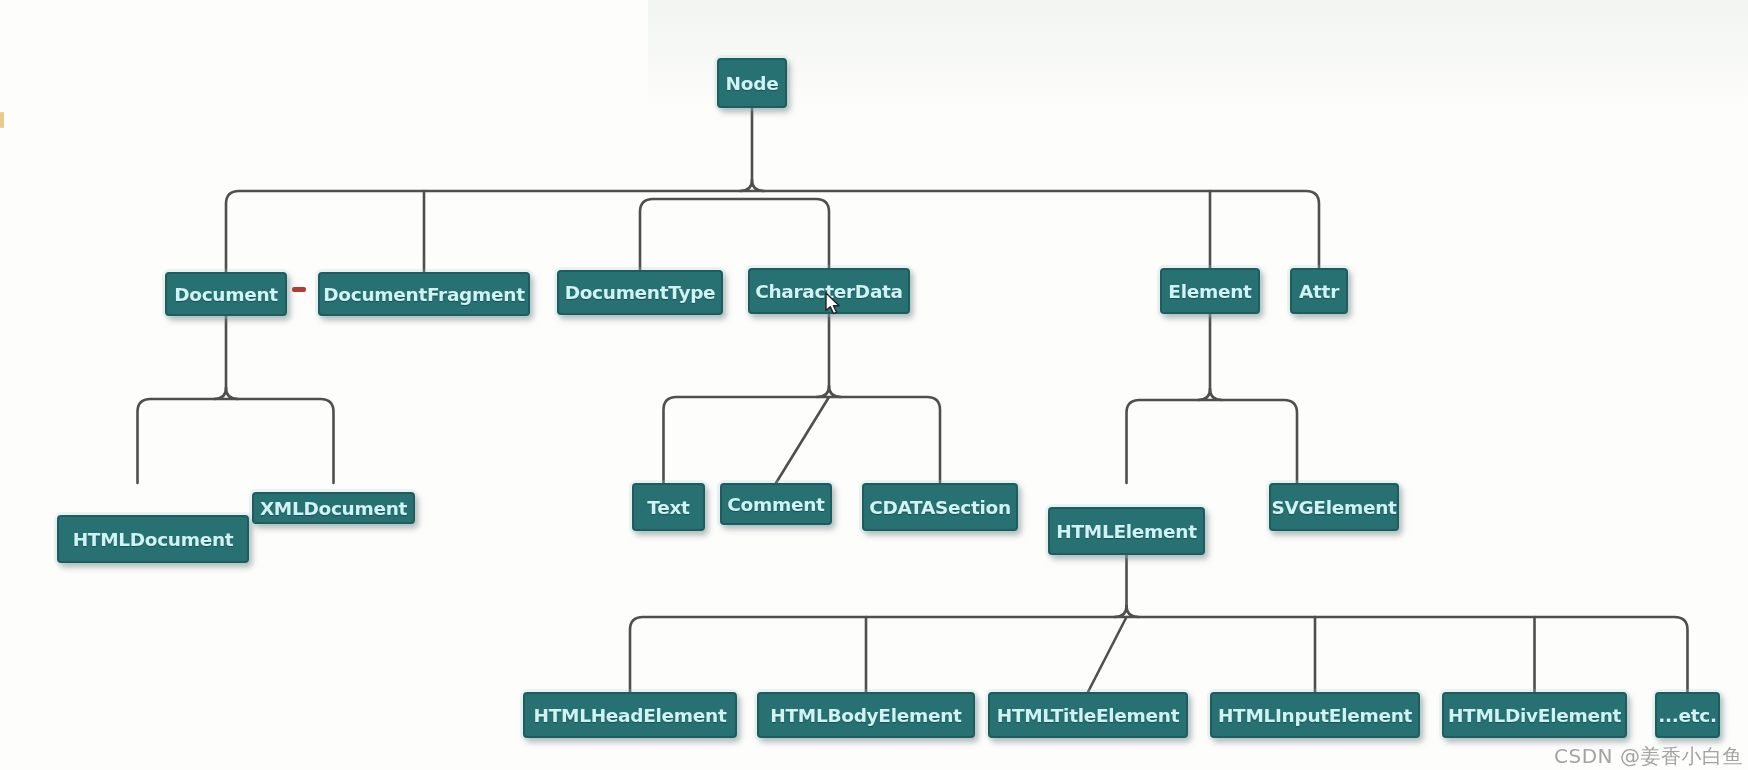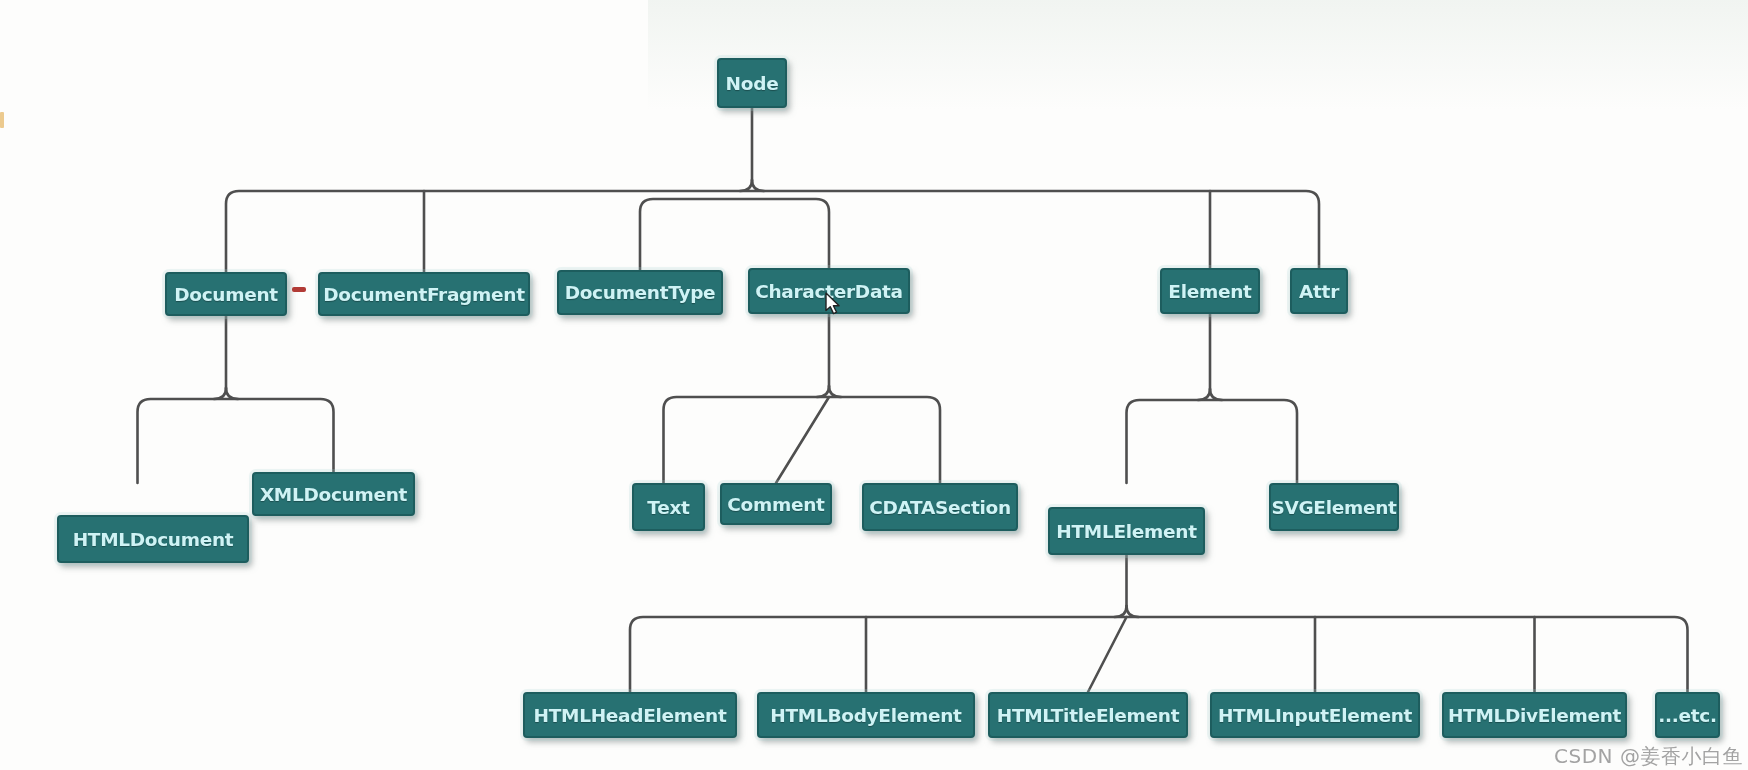--- a/index.html
+++ b/index.html
@@ -82,21 +82,21 @@
     </svg>
   <div id="nodes-layer">
       <div class="tree-node" style="left: 717px; top: 58px; width: 70px; height: 50px;">Node</div>
       <div class="tree-node" style="left: 165px; top: 272px; width: 122px; height: 44px;">Document</div>
       <div class="tree-node" style="left: 318px; top: 272px; width: 212px; height: 44px;">DocumentFragment</div>
       <div class="tree-node" style="left: 557px; top: 270px; width: 166px; height: 45px;">DocumentType</div>
       <div class="tree-node" style="left: 748px; top: 268px; width: 162px; height: 46px;">CharacterData</div>
       <div class="tree-node" style="left: 1160px; top: 268px; width: 100px; height: 46px;">Element</div>
       <div class="tree-node" style="left: 1290px; top: 268px; width: 58px; height: 46px;">Attr</div>
       <div class="tree-node" style="left: 57px; top: 483px; width: 192px; height: 48px; margin-top: 32px;">HTMLDocument</div>
-      <div class="tree-node" style="left: 252px; top: 472px; width: 163px; height: 44px;">XMLDocument</div>
+      <div class="tree-node" style="left: 252px; top: 492px; width: 163px; height: 32px;">XMLDocument</div>
       <div class="tree-node" style="left: 632px; top: 483px; width: 73px; height: 48px;">Text</div>
       <div class="tree-node" style="left: 720px; top: 483px; width: 112px; height: 42px;">Comment</div>
       <div class="tree-node" style="left: 862px; top: 483px; width: 156px; height: 48px;">CDATASection</div>
       <div class="tree-node" style="left: 1048px; top: 483px; width: 157px; height: 48px; margin-top: 24px;">HTMLElement</div>
       <div class="tree-node" style="left: 1232px; top: 483px; width: 130px; height: 48px; margin-left: 37px;">SVGElement</div>
       <div class="tree-node" style="left: 523px; top: 692px; width: 214px; height: 46px;">HTMLHeadElement</div>
       <div class="tree-node" style="left: 757px; top: 692px; width: 218px; height: 46px;">HTMLBodyElement</div>
       <div class="tree-node" style="left: 988px; top: 692px; width: 200px; height: 46px;">HTMLTitleElement</div>
       <div class="tree-node" style="left: 1210px; top: 692px; width: 210px; height: 46px;">HTMLInputElement</div>
       <div class="tree-node" style="left: 1442px; top: 692px; width: 185px; height: 46px;">HTMLDivElement</div>

